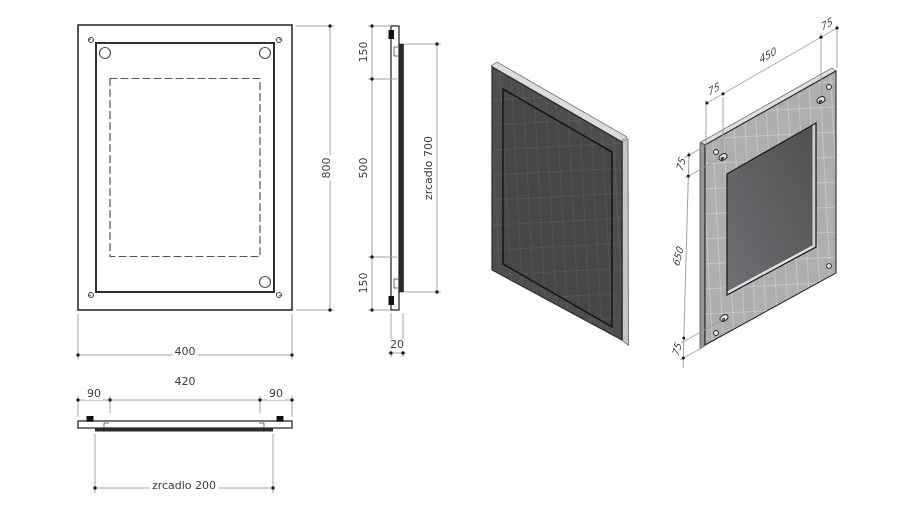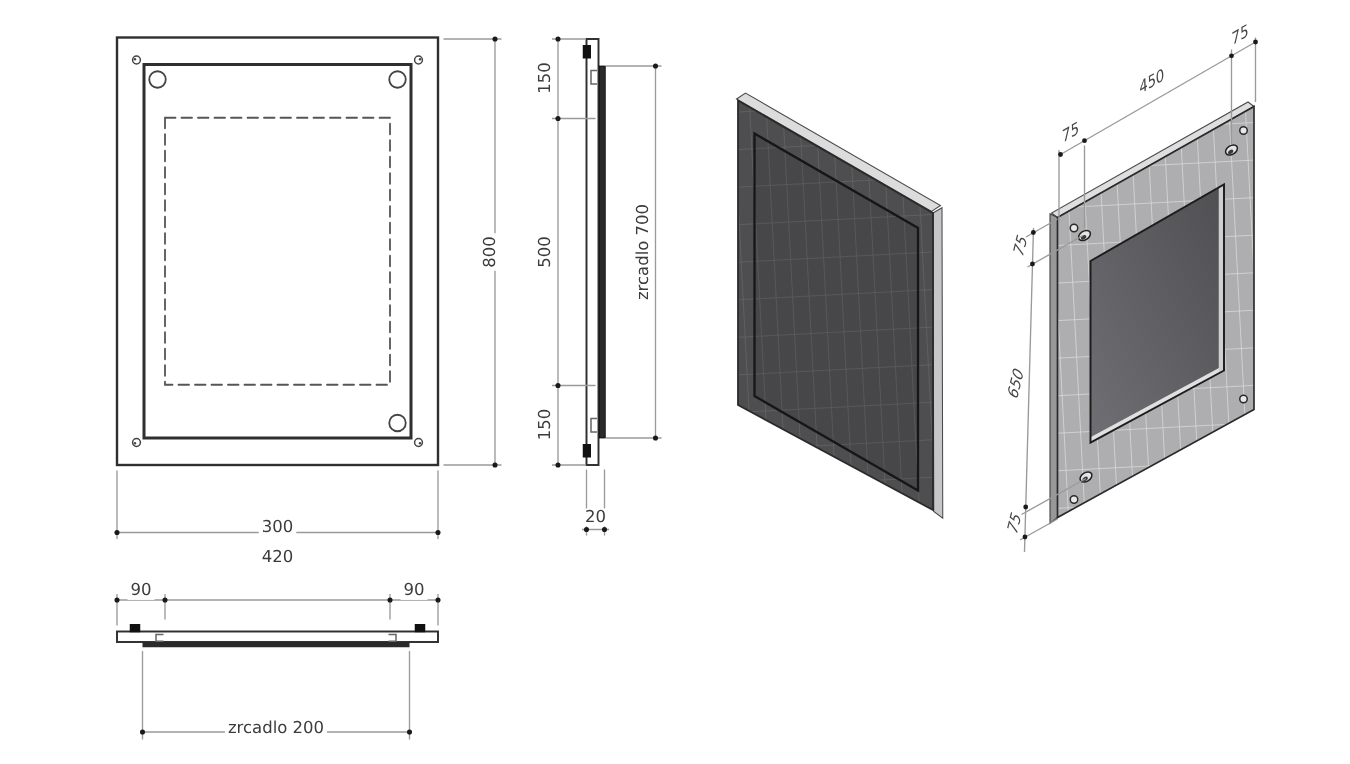--- a/index.html
+++ b/index.html
@@ -160,31 +160,31 @@
       <path d="M689,152 L683,368" fill="none"></path>
       <path d="M705,146 L684,158 M722,157 L685,178 M724,319 L681,343 M705,346 L680,360" fill="none"></path>
       <circle cx="688.9" cy="155" r="1.6" stroke="none"></circle>
           <circle cx="688.3" cy="176" r="1.6" stroke="none"></circle>
       <circle cx="683.8" cy="338" r="1.6" stroke="none"></circle>
           <circle cx="683.3" cy="358" r="1.6" stroke="none"></circle>
     </g>
   </g>
 </svg>
 
-<div class="lbl" style="left:185px;top:352px">300</div>
+<div class="lbl" style="left:185px;top:352px">400</div>
 <div class="lbl rot90" style="left:327px;top:168px">800</div>
 
 <div class="lbl rot90" style="left:364px;top:52px">150</div>
 <div class="lbl rot90" style="left:364px;top:168px">500</div>
 <div class="lbl rot90" style="left:364px;top:283px">150</div>
 <div class="lbl rot90" style="left:429px;top:168px">zrcadlo 700</div>
 <div class="lbl" style="left:397px;top:345px">20</div>
 
 <div class="lbl" style="left:94px;top:394px">90</div>
-<div class="lbl" style="left:185px;top:372px">420</div>
+<div class="lbl" style="left:185px;top:382px">420</div>
 <div class="lbl" style="left:276px;top:394px">90</div>
 <div class="lbl" style="left:184px;top:486px">zrcadlo 200</div>
 
 <div class="lbl iso30" style="left:768px;top:55px">450</div>
 <div class="lbl iso30" style="left:827px;top:24px">75</div>
 <div class="lbl iso30" style="left:714px;top:89px">75</div>
 <div class="lbl iso75" style="left:681px;top:164px">75</div>
 <div class="lbl iso75" style="left:678px;top:256px">650</div>
 <div class="lbl iso75" style="left:677px;top:349px">75</div>
 

